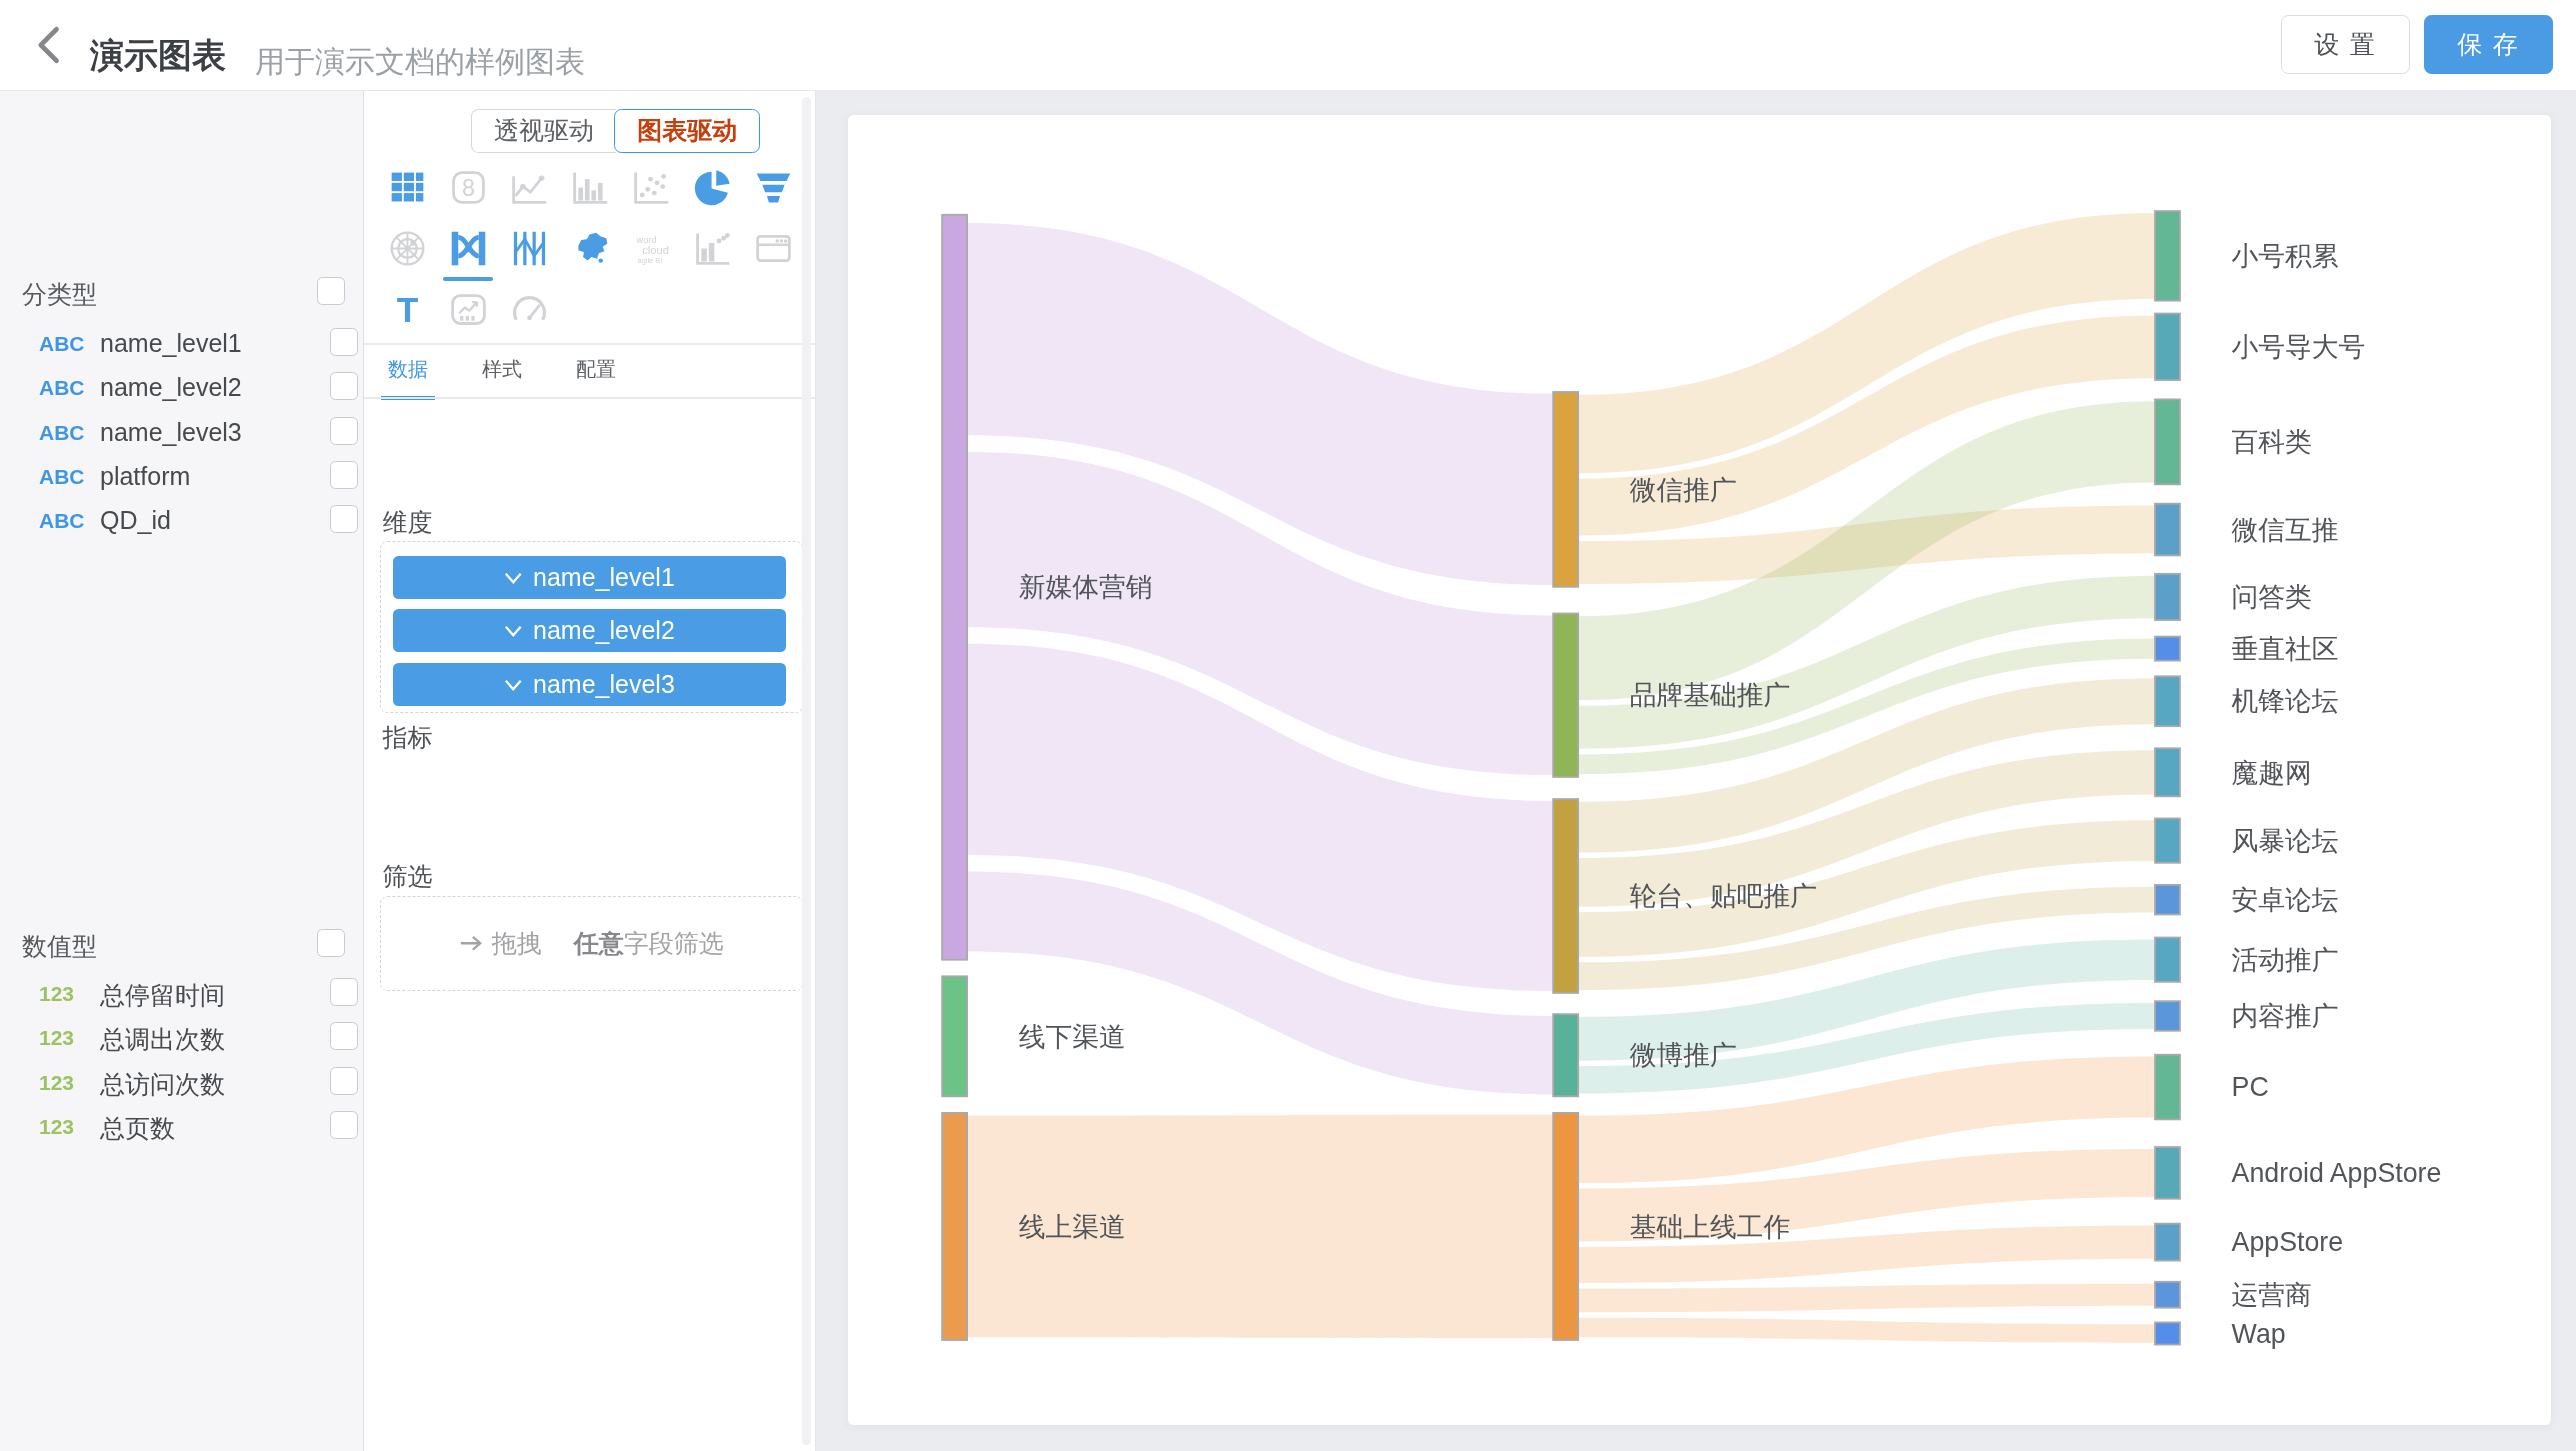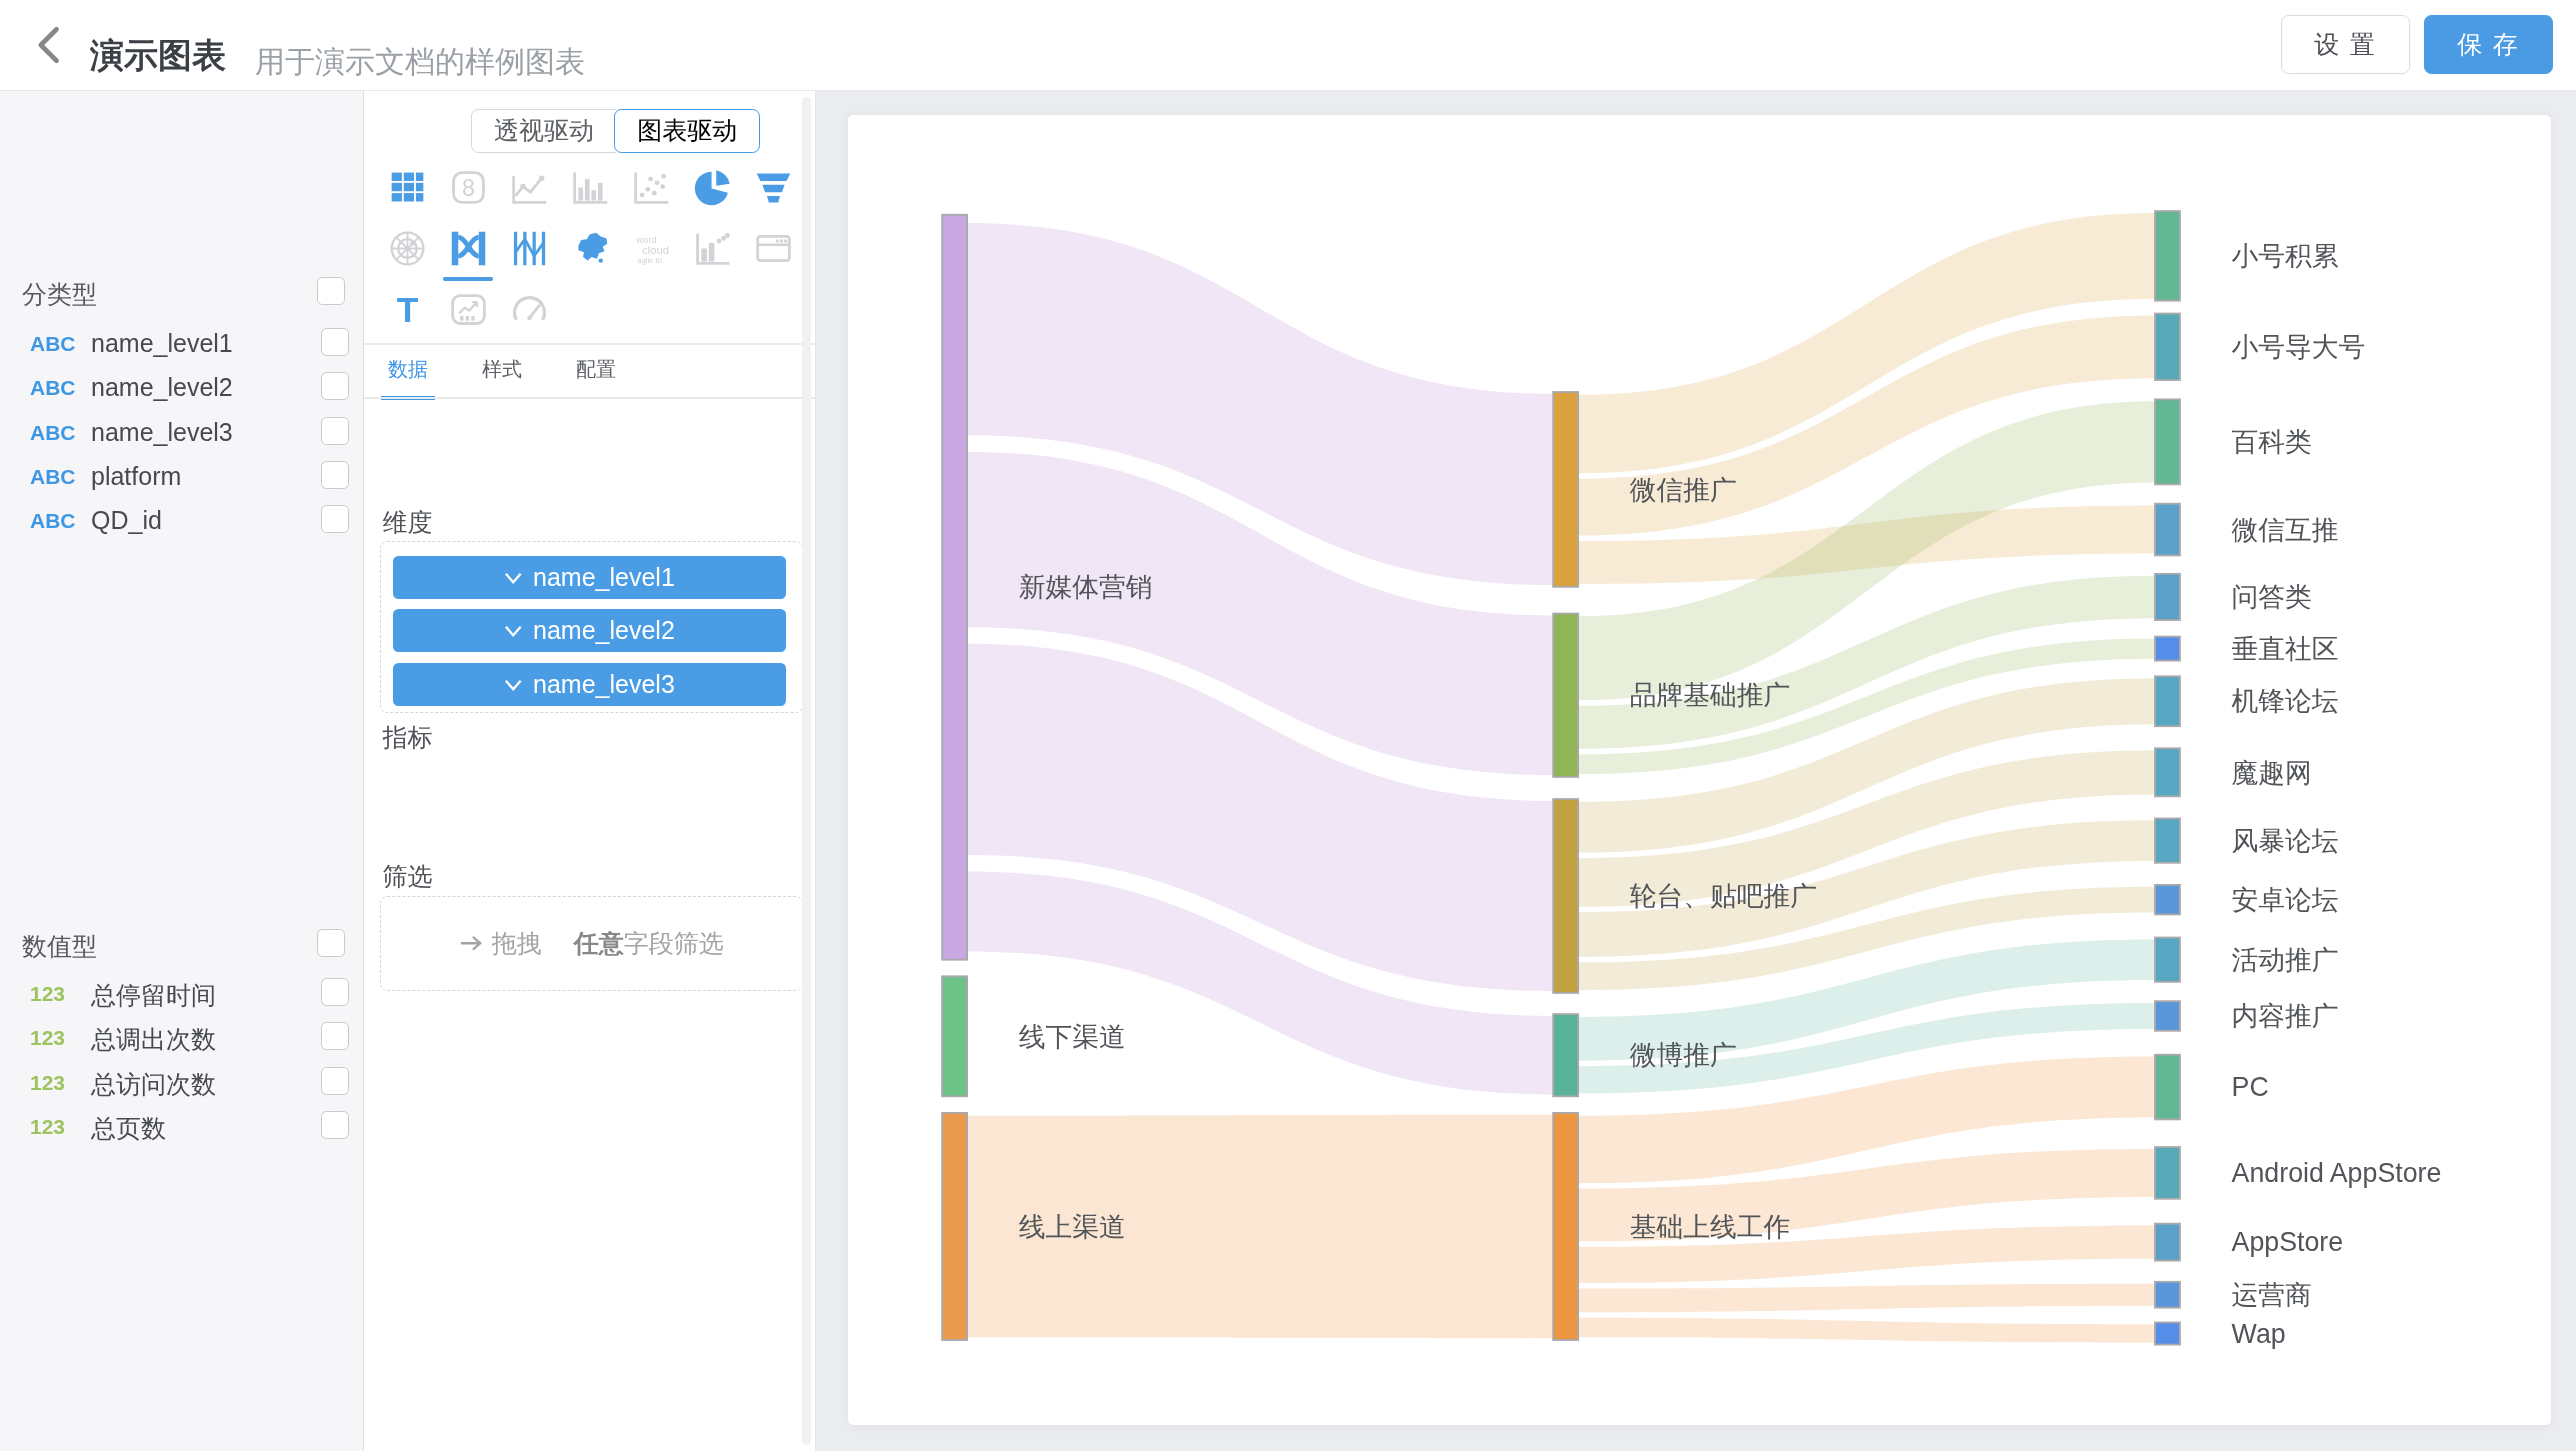--- a/index.html
+++ b/index.html
@@ -18,39 +18,39 @@
   .btn-save { left:2424px; width:129px; background:#4a9be3; border:1.8px solid #4a9be3; color:#fff; }
 
   
   .sidebar { position:absolute; left:0; top:91px; width:364px; height:1360px;
     background:#f6f6f8; border-right:1.8px solid #dddee1; }
   .dataset-row { position:absolute; left:0; top:0; width:100%; height:66px;
     border-bottom:1.8px solid #e4e5e7; cursor:pointer; }
   .dataset-row .name { position:absolute; left:22px; top:16.6px; font-size:27px; color:#34383c; }
   .dataset-row .chev { position:absolute; right:24px; top:24px; }
   .side-section-label { position:absolute; left:22px; font-size:25px; color:#55595d; }
-  .side-field { position:absolute; left:4px; width:100%; height:44px; cursor:pointer;padding-left:38px; }
+  .side-field { position:absolute; left:13px; width:100%; height:44px; cursor:pointer;padding-left:38px; }
   .ftype { position:absolute; left:26px; top:11px; font-size:21px; font-weight:bold; width:52px; }
   .ftype-abc { color:#3f97e4; }
   .ftype-num { color:#9cc35f; }
   .fname { position:absolute; left:87px; top:8.3px; font-size:25px; color:#46494d; }
   .checkbox { position:absolute; right:18.5px; width:28px; height:28px; background:#fff;
     border:1.8px solid #c9cacc; border-radius:5.5px; cursor:pointer; }
 
   
   .panel { position:absolute; left:364px; top:91px; width:452px; height:1360px;
     background:#fff; border-right:1.8px solid #e4e5e7; }
   .panel-scrollbar { position:absolute; right:3.7px; top:5.5px; width:9.2px; height:1348px;
     background:#f1f1f3; border-radius:4.6px; }
   .mode-toggle { position:absolute; left:107px; top:17.5px; display:flex; }
   .seg { height:44px; padding:0 22px; display:flex; align-items:center; justify-content:center;
     font-size:25px; color:#5c6064; background:#fff; border:1.8px solid #d6d7d9; cursor:pointer; }
   .seg:first-child { border-radius:7.4px 0 0 7.4px; border-right:none; }
   .seg:last-child { border-radius:7.4px; }
-  .seg.seg-active { border:1.8px solid #3e96e6; color:#000000; border-radius:7.4px; margin-left:-1.8px; }
+  .seg.seg-active { border:1.8px solid #3e96e6; color:#c2410c; border-radius:7.4px; margin-left:-1.8px;font-weight:bold; }
 
   .icon-grid { position:absolute; left:9.2px; top:66px; width:434px; display:grid;
     grid-template-columns:repeat(7,61px); grid-auto-rows:61px; justify-content:center; }
   .icon-cell { position:relative; display:flex; align-items:center; justify-content:center;
     color:#d2d3d6; cursor:pointer; }
   .icon-cell.ic-active { color:#4a9de4; }
   .icon-cell.ic-selected { color:#4a9de4; }
   .icon-cell.ic-selected::after { content:''; position:absolute; left:5.5px; right:5.5px; bottom:-1.8px;
     height:3.7px; background:#4a9de4; border-radius:1.8px; }
   .icon-cell svg { display:block; }

